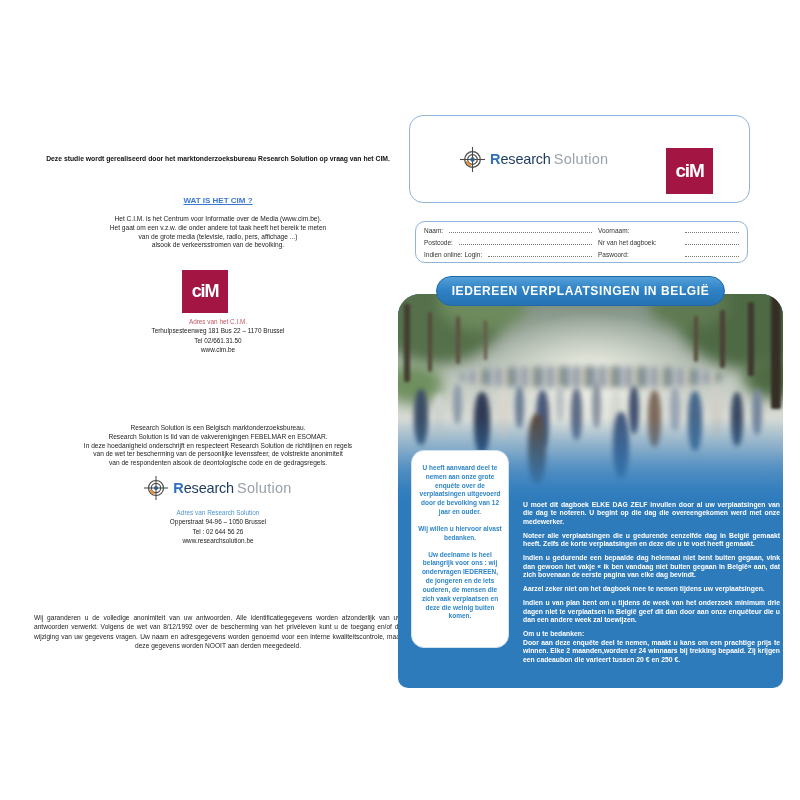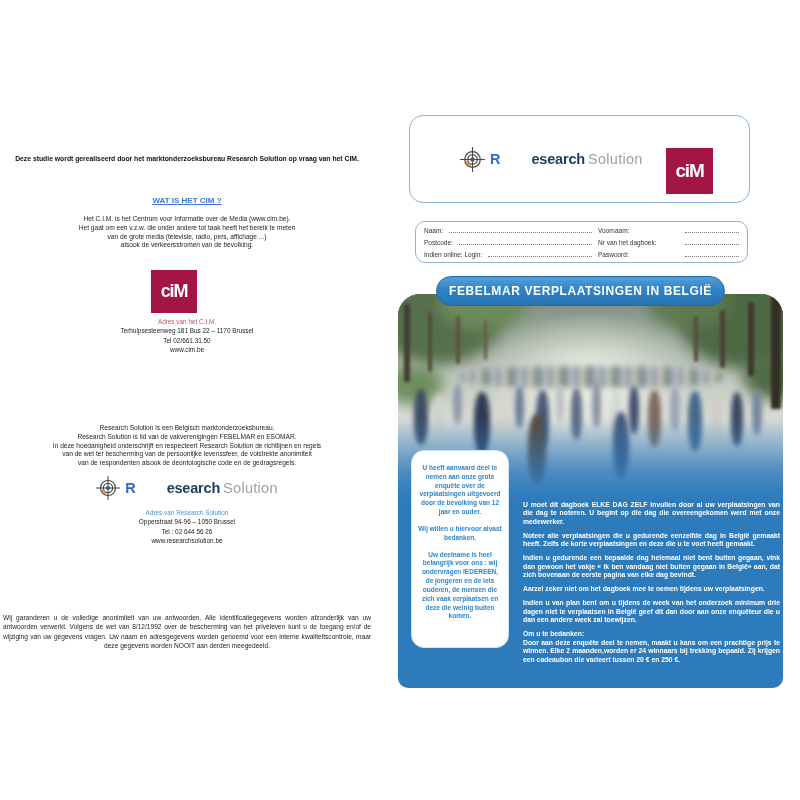--- a/index.html
+++ b/index.html
@@ -1,31 +1,31 @@
 <!DOCTYPE html>
 <html><head>
 <meta charset="utf-8">
 <style>
   html,body{margin:0;padding:0;background:#fff;}
   body{width:800px;height:800px;position:relative;font-family:"Liberation Sans",sans-serif;color:#1c1c1c;overflow:hidden;}
   .canvas{position:absolute;inset:0;}
 
   
-  .left-page{position:absolute;left:1px;top:0;width:372px;height:800px;}
+  .left-page{position:absolute;left:32px;top:0;width:372px;height:800px;}
   .intro{position:absolute;top:155px;left:0;width:100%;margin:0;text-align:center;font-size:6.8px;font-weight:bold;color:#111;}
   .h-blue{position:absolute;left:0;width:100%;margin:0;text-align:center;color:#3a79cf;font-size:8px;font-weight:bold;text-decoration:underline;}
   .body-lines{position:absolute;left:0;width:100%;text-align:center;font-size:6.6px;line-height:1.34;color:#1d1d1d;}
   .cim-logo{position:absolute;width:46px;height:43px;background:#a31543;color:#fff;display:flex;align-items:center;justify-content:center;}
   .cim-logo span{font-weight:bold;font-size:18px;letter-spacing:-1.2px;}
   .addr{position:absolute;left:0;width:100%;text-align:center;font-size:6.4px;line-height:1.45;color:#222;}
   .label-red{color:#bf5a66;}
   .label-blue{color:#4f93d2;}
   .rs-logo{position:absolute;left:0;width:100%;display:flex;justify-content:center;align-items:center;gap:5px;}
   .rs-r{font-size:14.5px;font-weight:bold;color:#2e6fc1;}
-  .rs-word{font-size:14.5px;font-weight:bold;color:#1d3b5e;letter-spacing:-0.2px;margin-left:31px;}
+  .rs-word{font-size:14.5px;font-weight:normal;color:#1d3b5e;letter-spacing:-0.2px;}
   .rs-sol{font-size:14.5px;font-weight:400;color:#9aa1a9;margin-left:3px;letter-spacing:0.3px;}
   .privacy{position:absolute;top:613px;left:2px;width:368px;margin:0;font-size:6.6px;line-height:1.42;text-align:justify;text-align-last:center;color:#1d1d1d;}
 
   
   .header-card{position:absolute;left:409px;top:115px;width:341px;height:88px;background:#fff;border:1.5px solid #8fb3da;border-radius:14px;display:flex;align-items:center;box-sizing:border-box;}
   .header-card .rs-logo-inline{display:flex;align-items:center;gap:5px;margin-left:50px;}
   .cim-logo-card{position:absolute;right:36px;top:32px;width:47px;height:46px;background:#a31543;color:#fff;display:flex;align-items:center;justify-content:center;}
   .cim-logo-card span{font-weight:bold;font-size:19px;letter-spacing:-1.2px;}
 
   .form-box{position:absolute;left:415px;top:221px;width:333px;height:42px;border:1.5px solid #8fb3da;border-radius:10px;box-sizing:border-box;padding:5px 8px 4px 8px;display:flex;flex-direction:column;justify-content:space-between;background:#fff;}
@@ -158,21 +158,21 @@
         <span class="dots2"></span>
       </div>
       <div class="form-row">
         <span>Indien online: Login:</span>
         <span class="dots"></span>
         <span>Paswoord:</span>
         <span class="dots2"></span>
       </div>
     </div>
 
-    <div class="banner">FEBELMAR VERPLAATSINGEN IN BELGIË</div>
+    <div class="banner">IEDEREEN VERPLAATSINGEN IN BELGIË</div>
 
     <div class="photo-panel">
       <div class="photo" id="crowd">
           <div class="p-foliage" style="left: -25px; top: -25px; width: 130px; height: 95px; background: rgb(85, 112, 74);"></div>
           <div class="p-foliage" style="left: 280px; top: -30px; width: 140px; height: 105px; background: rgb(78, 106, 69);"></div>
           <div class="p-foliage" style="left: 40px; top: -18px; width: 90px; height: 55px; background: rgb(109, 138, 93);"></div>
           <div class="p-foliage" style="left: 250px; top: -15px; width: 80px; height: 50px; background: rgb(95, 122, 82);"></div>
           <div class="p-foliage" style="left: -15px; top: 70px; width: 60px; height: 40px; background: rgb(111, 143, 94);"></div>
           <div class="p-foliage" style="left: 345px; top: 60px; width: 60px; height: 45px; background: rgb(79, 107, 68);"></div>
           <div class="p-trunk" style="left: 6px; top: 10px; width: 6px; height: 78px; background: rgb(69, 61, 49);"></div>

